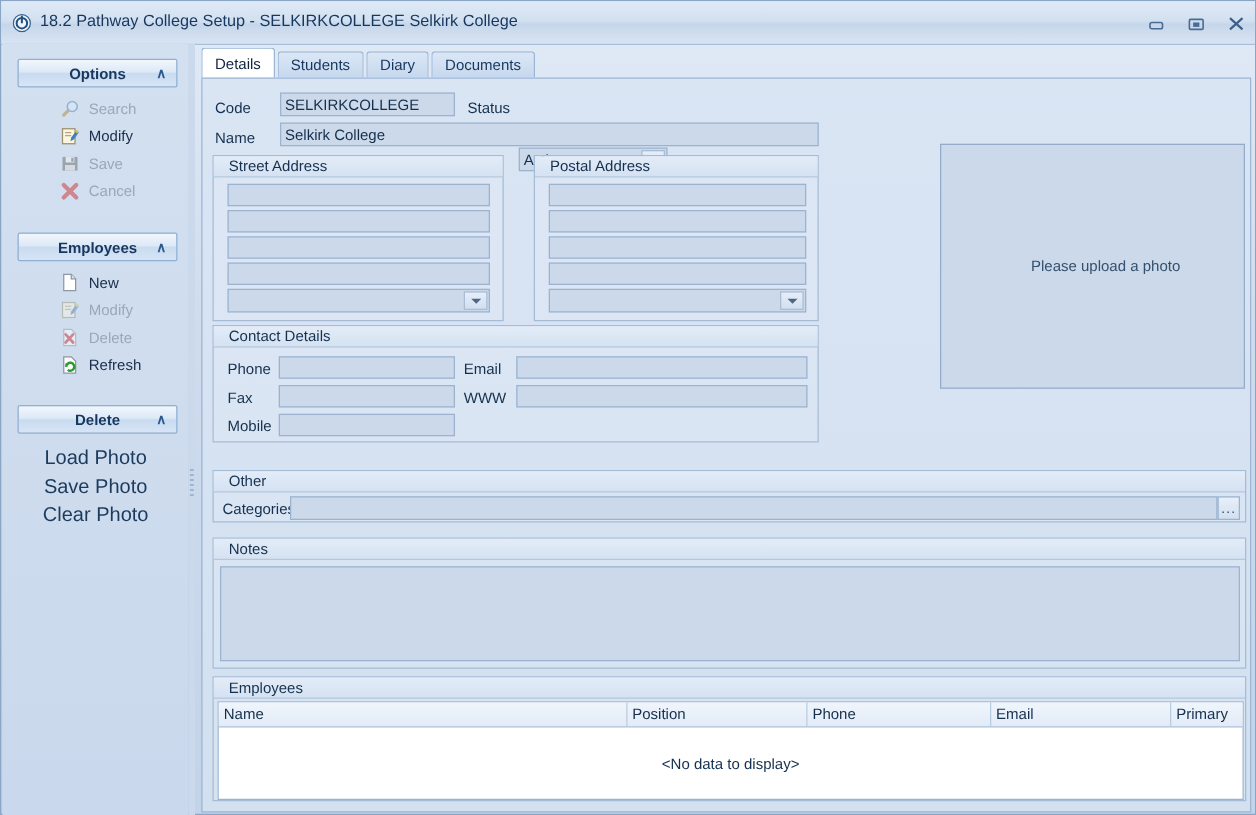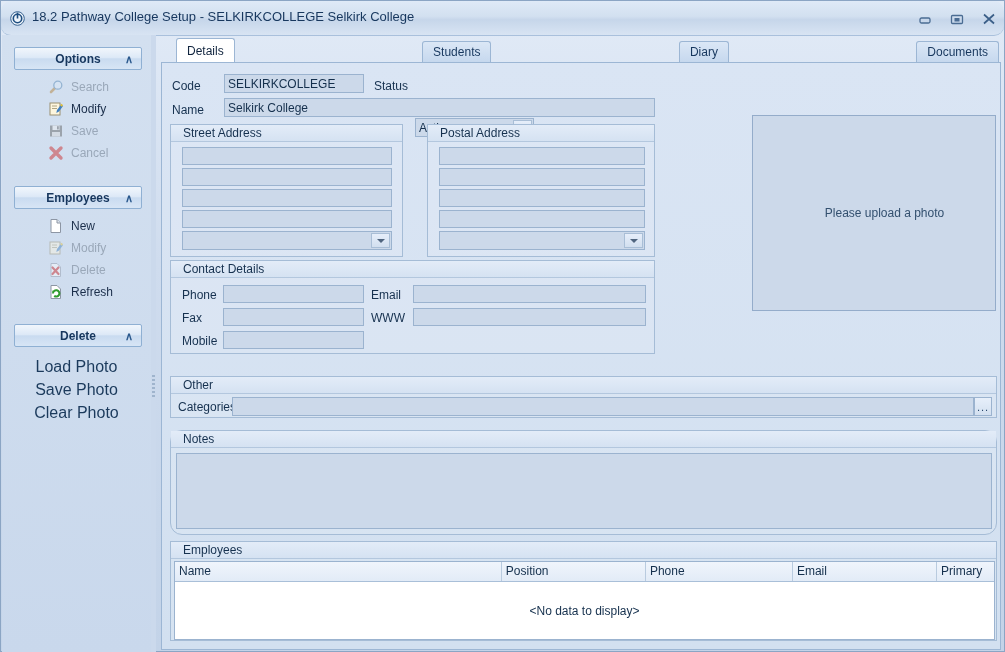--- a/index.html
+++ b/index.html
@@ -16,21 +16,20 @@
     width: 1005px; height: 652px;
     background: linear-gradient(to bottom, #e2ebf7 0%, #cfdcee 40%, #c3d3e8 100%);
     border: 1px solid #8ba5c4;
     box-sizing: border-box;
   }
   
   .titlebar {
     position: absolute; left: 0; top: 0; right: 0; height: 34px;
     background: linear-gradient(to bottom, #dfeaf7 0%, #d2e0f0 45%, #c6d6ea 55%, #d8e4f3 100%);
     border-bottom: 1px solid #a9c0dc;
-    border-radius: 10px;
   }
   .title-icon {
     position: absolute; left: 9px; top: 10px;
     width: 15px; height: 15px;
   }
   .title-text {
     position: absolute; left: 31px; top: 8px;
     font-size: 13px; color: #17375e;
     white-space: nowrap;
   }
@@ -88,22 +87,22 @@
   .splitter .grip {
     position: absolute; left: 1px; top: 340px;
     width: 3px; height: 22px;
     background-image: repeating-linear-gradient(to bottom, #9fb4cd 0, #9fb4cd 2px, transparent 2px, transparent 4px);
   }
   
   .content {
     position: absolute; left: 155px; top: 34px; right: 1px; bottom: 1px;
   }
   .tabstrip {
-    position: absolute; left: 20px; top: 5px; right: 2px; height: 22px;
-    display: flex; align-items: flex-end; justify-content: space-between;
+    position: absolute; left: 5px; top: 5px; right: 2px; height: 22px;
+    display: flex; align-items: flex-end;
   }
   .tab {
     height: 20px; padding: 0 10px;
     display: flex; align-items: center;
     font-size: 12px; color: #17375e;
     background: linear-gradient(to bottom, #dbe7f6 0%, #c6d8ee 100%);
     border: 1px solid #9cb6d4;
     border-bottom: none;
     border-top-left-radius: 3px; border-top-right-radius: 3px;
     margin-right: 2px;
@@ -455,21 +454,21 @@
         <span>Please upload a photo</span>
       </div>
 
       <div class="group" style="left:8px; top:313px; width:827px; height:42px;">
         <div class="gtitle">Other</div>
         <div class="lbl-txt" style="left:7px; top:23px;">Categories</div>
         <div class="tbox" style="left:61px; top:20px; width:742px; height:19px;"></div>
         <div class="ellipsis-btn" style="left:803px; top:20px; width:18px; height:19px;">...</div>
       </div>
 
-      <div class="group" style="left:8px; top:367px; width:827px; height:105px;border-radius:12px;">
+      <div class="group" style="left:8px; top:367px; width:827px; height:105px;">
         <div class="gtitle">Notes</div>
         <div class="notes-area" style="left:5px; top:22px; width:816px; height:76px;"></div>
       </div>
 
       <div class="group" style="left:8px; top:478px; width:827px; height:100px;">
         <div class="gtitle">Employees</div>
         <div class="grid" style="left:3px; top:19px; width:821px; height:79px;">
           <div class="grid-head">
             <div class="gh" style="width:345px;">Name</div>
             <div class="gh" style="width:152px;">Position</div>

